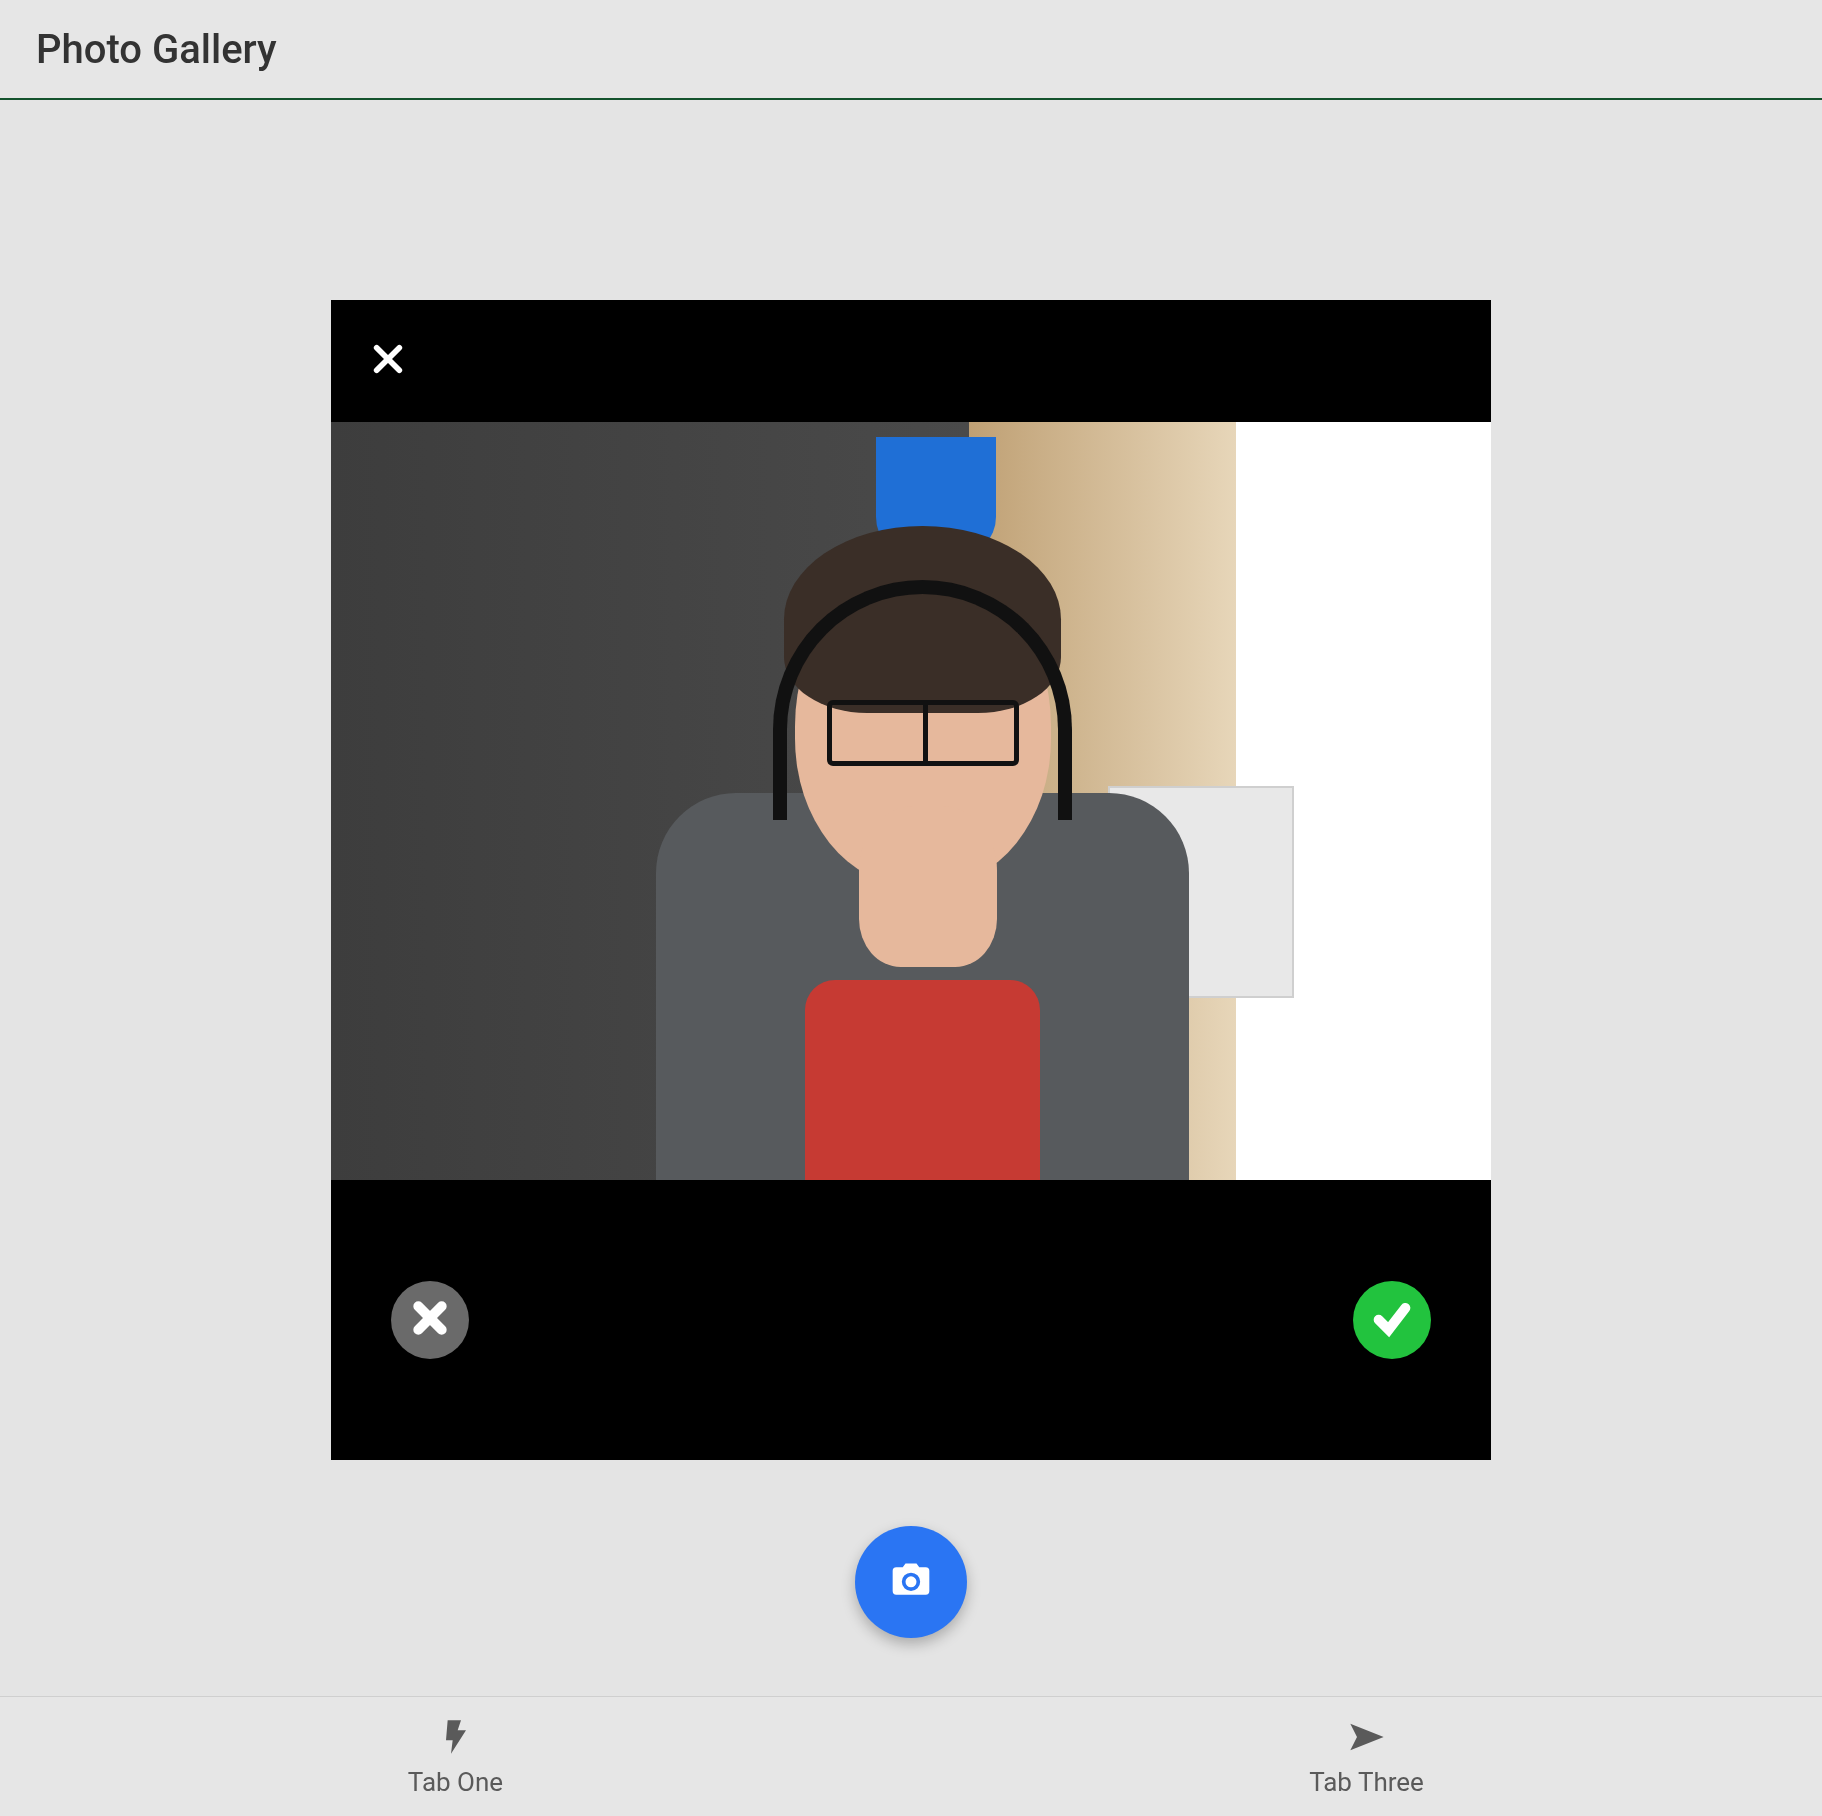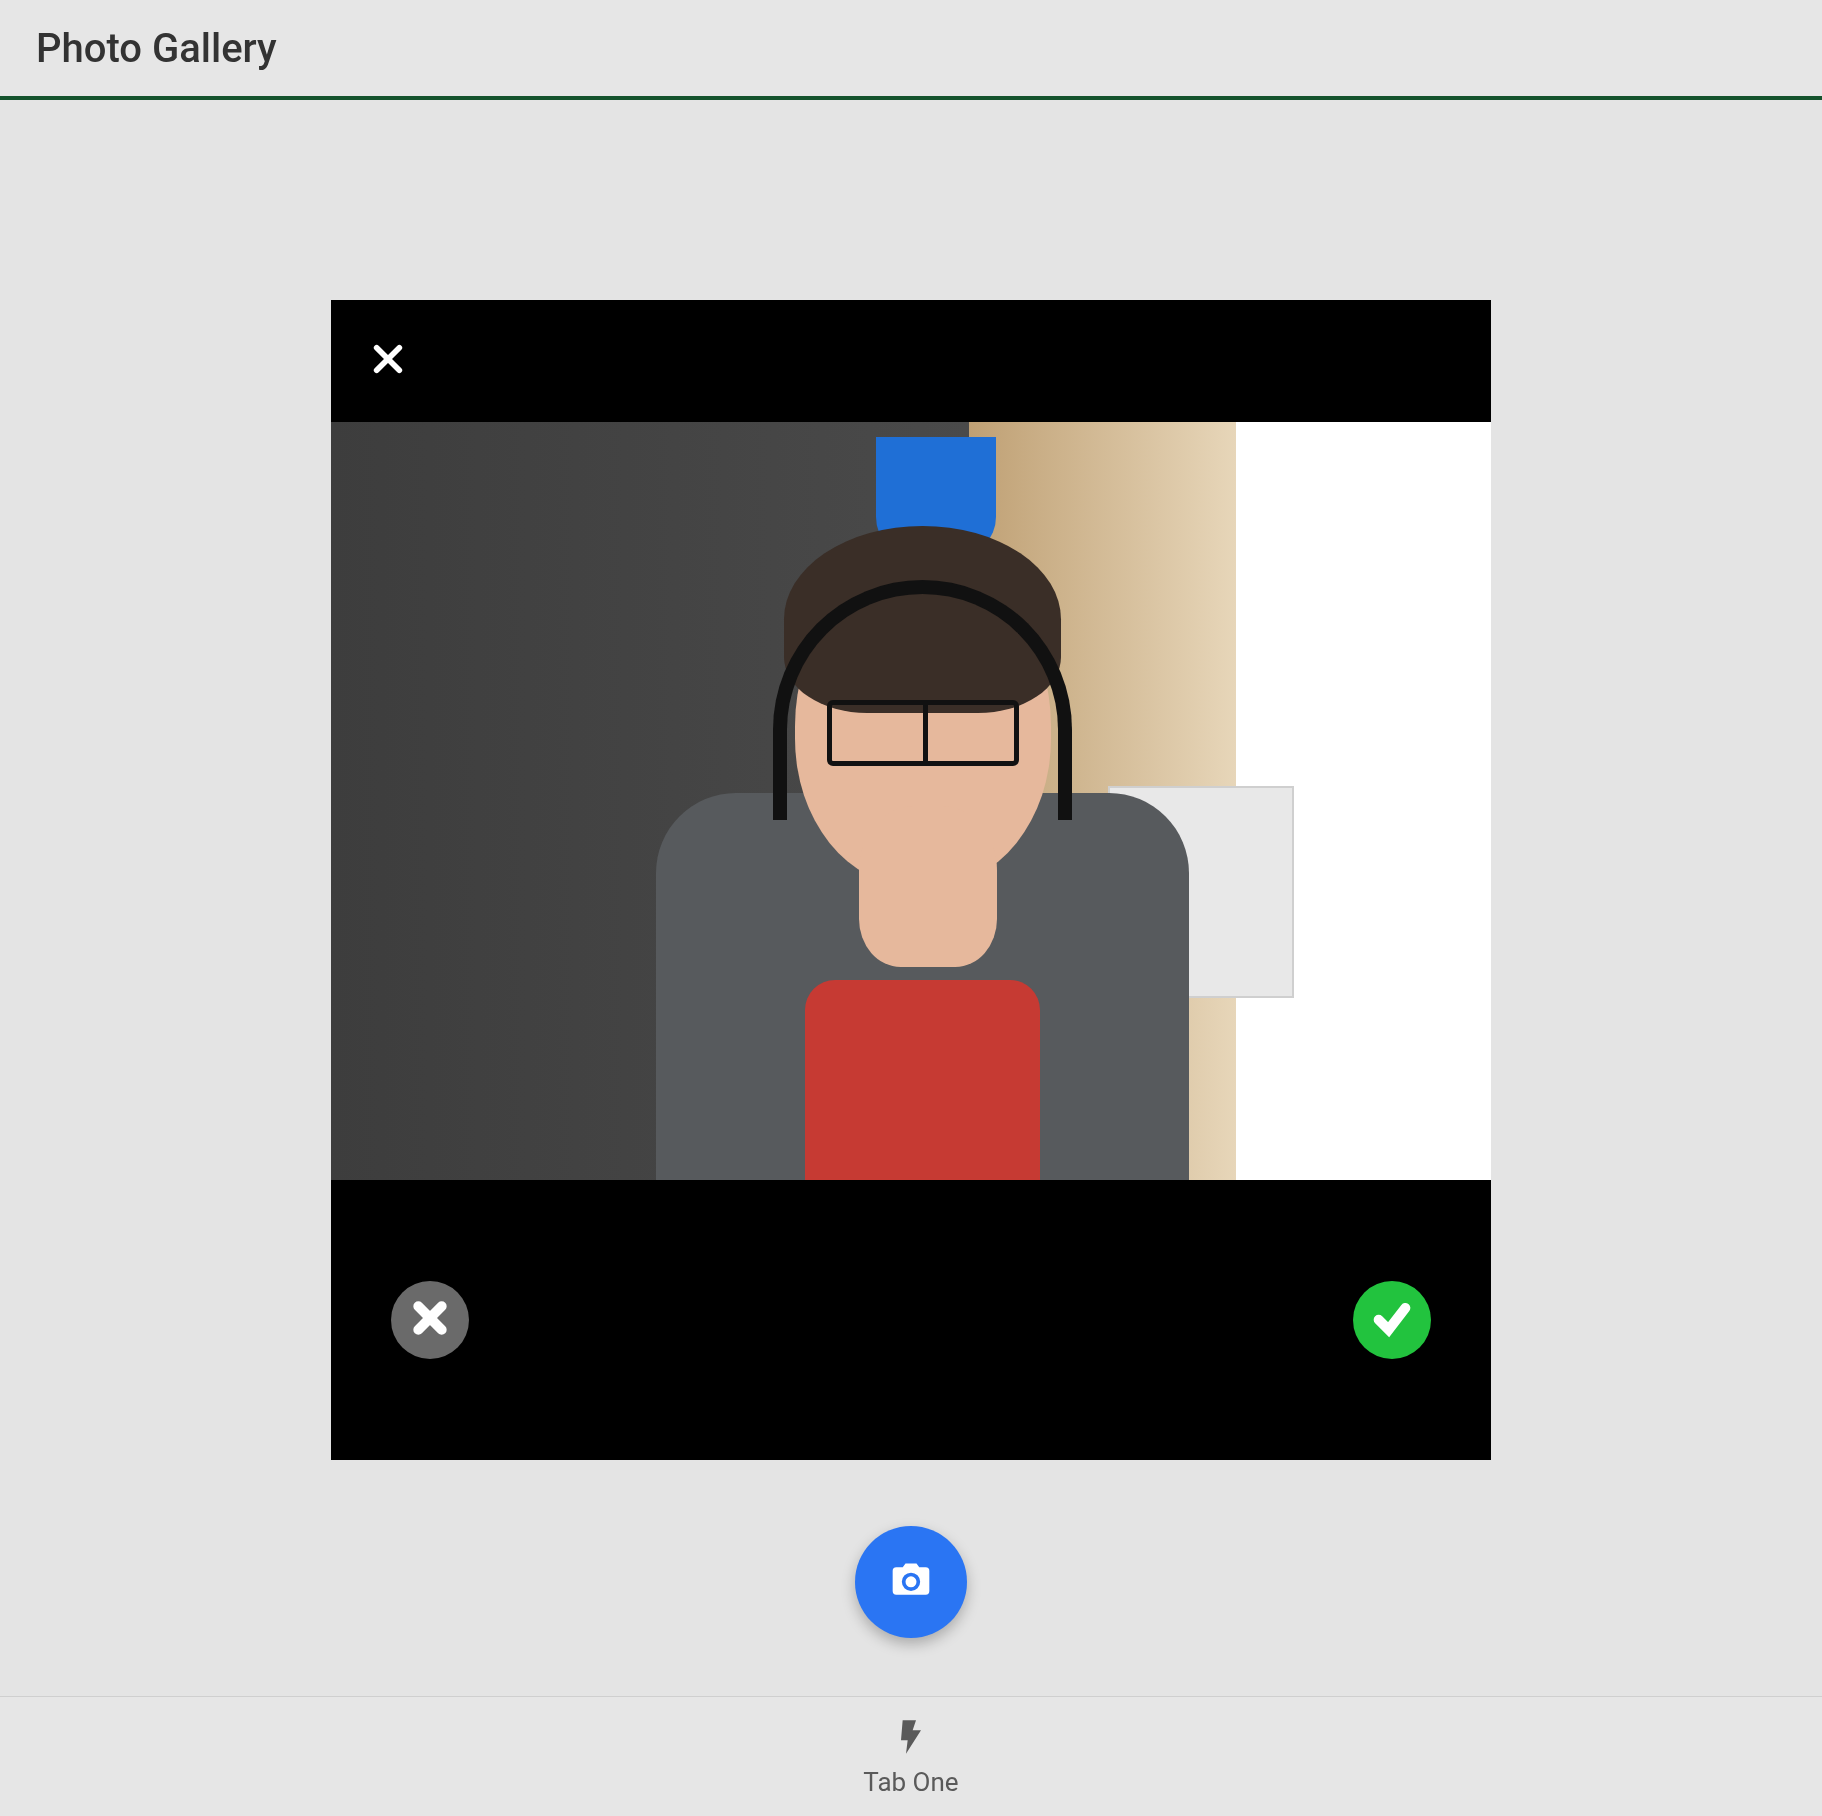--- a/index.html
+++ b/index.html
@@ -8,21 +8,21 @@
     height: 1816px;
     font-family: -apple-system, BlinkMacSystemFont, "Segoe UI", Roboto, Helvetica, Arial, sans-serif;
     background: #e4e4e4;
     overflow: hidden;
   }
 
   
   .header {
     height: 100px;
     background: #e6e6e6;
-    border-bottom: 4px solid #14532d;
+    border-bottom: 2px solid #14532d;
     display: flex;
     align-items: center;
     padding-left: 36px;
   }
   .header-title {
     font-size: 40px;
     font-weight: 500;
     color: #333;
   }
 
@@ -244,14 +244,22 @@
   <div class="tab inactive">
     <span class="tab-icon">
       <svg viewBox="0 0 24 24">
           <path d="M7 2l-1 12h4l-1 8 9-14h-5l2-6z"></path>
         </svg>
     </span>
     <span class="tab-label">Tab One</span>
   </div>
 
 
+  <div class="tab inactive">
+    <span class="tab-icon">
+      <svg viewBox="0 0 24 24">
+          <path d="M2 4l20 8-20 8 4-8z"></path>
+        </svg>
+    </span>
+    <span class="tab-label">Tab Three</span>
+  </div>
 
 </div>
 
 </body></html>

